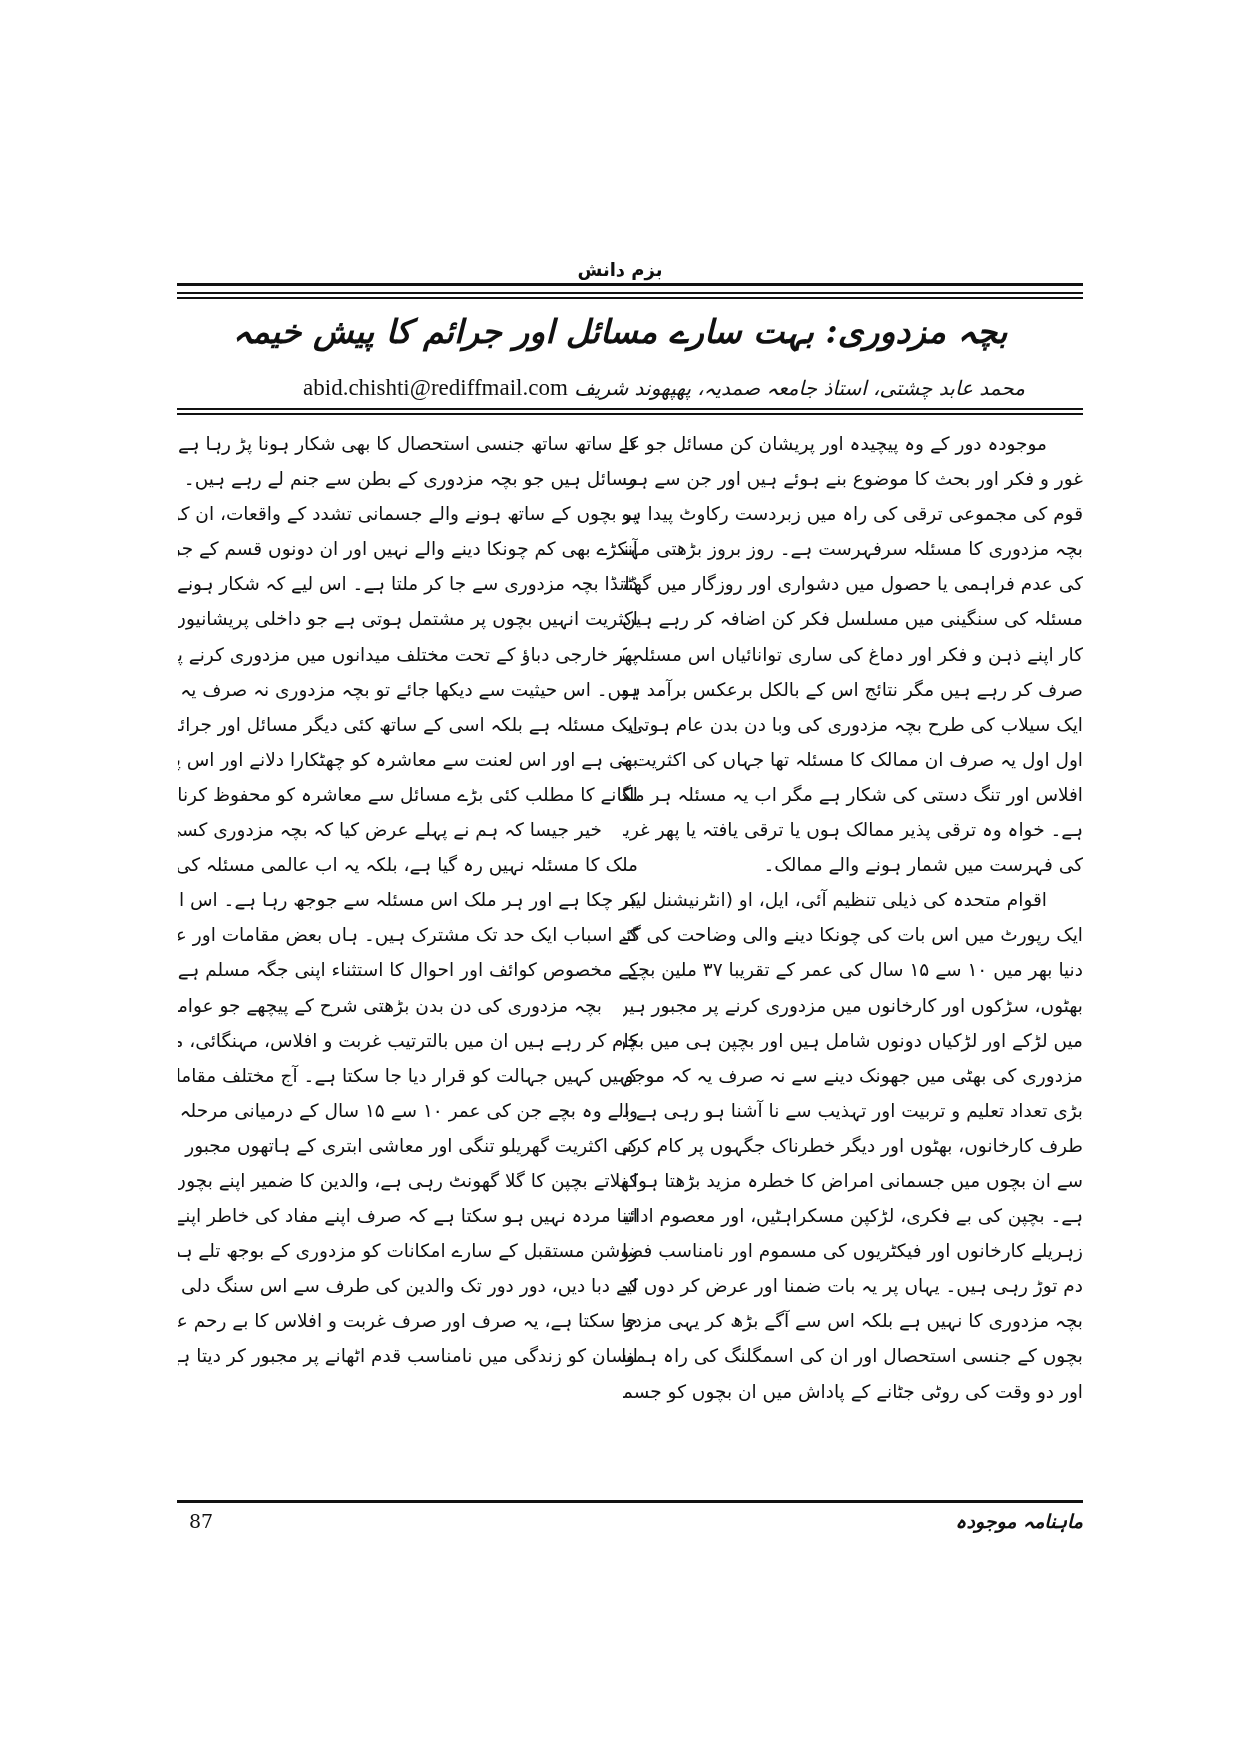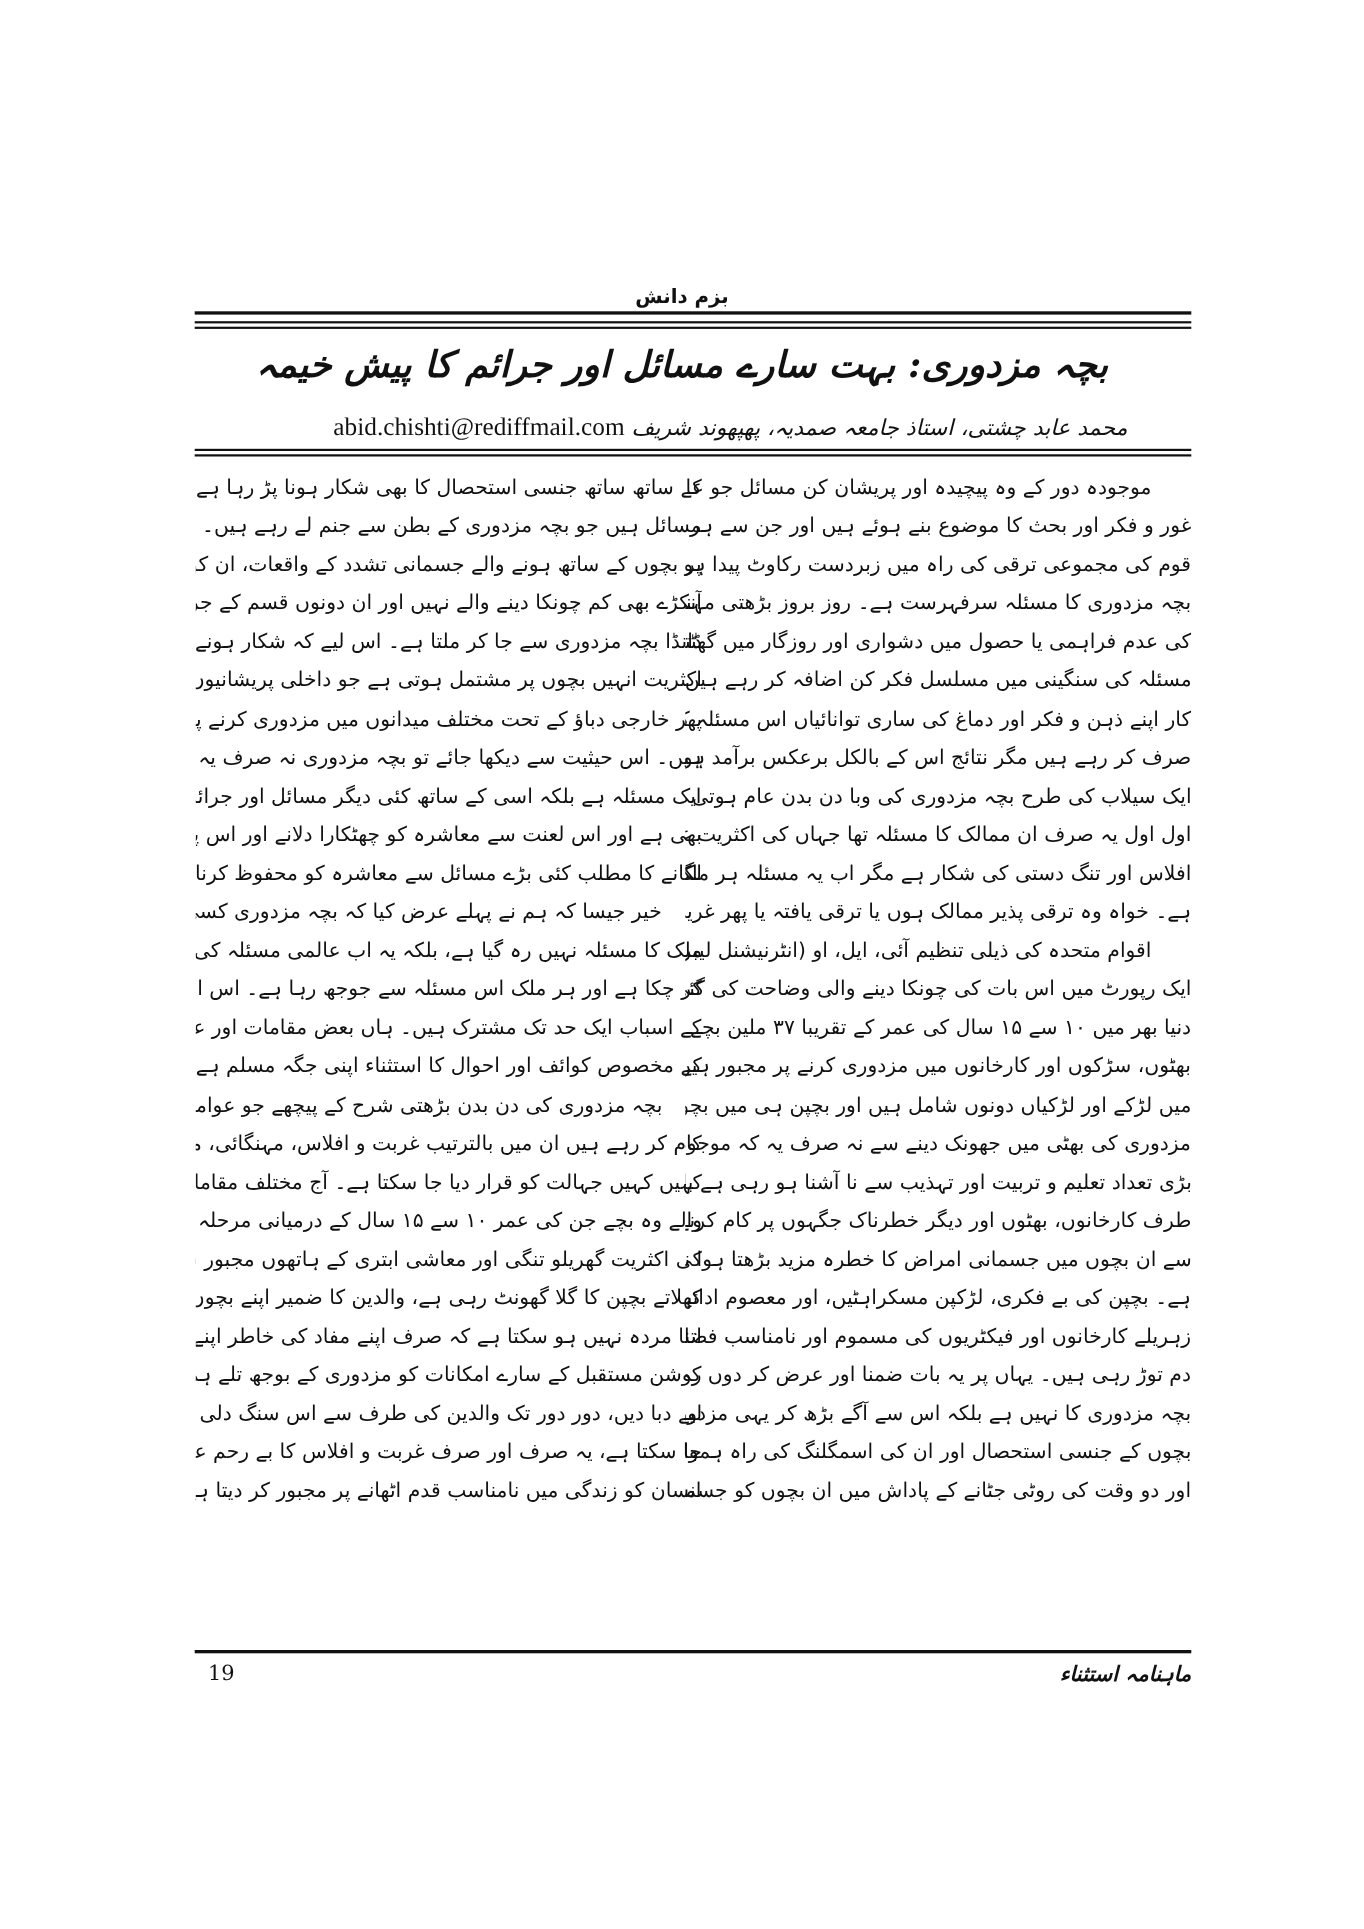--- a/index.html
+++ b/index.html
@@ -73,20 +73,21 @@
     <span class="line">قوم کی مجموعی ترقی کی راہ میں زبردست رکاوٹ پیدا ہو رہی ہے ان میں</span>
     <span class="line">بچہ مزدوری کا مسئلہ سرفہرست ہے۔ روز بروز بڑھتی مہنگائی، اچھی تعلیم</span>
     <span class="line">کی عدم فراہمی یا حصول میں دشواری اور روزگار میں گھٹتے مواقع اس</span>
     <span class="line">مسئلہ کی سنگینی میں مسلسل فکر کن اضافہ کر رہے ہیں۔ اگرچہ عالمی تجزیہ</span>
     <span class="line">کار اپنے ذہن و فکر اور دماغ کی ساری توانائیاں اس مسئلہ کے حل میں</span>
     <span class="line">صرف کر رہے ہیں مگر نتائج اس کے بالکل برعکس برآمد ہو رہے ہیں اور</span>
     <span class="line">ایک سیلاب کی طرح بچہ مزدوری کی وبا دن بدن عام ہوتی جا رہی ہے۔</span>
     <span class="line">اول اول یہ صرف ان ممالک کا مسئلہ تھا جہاں کی اکثریت غربت و</span>
     <span class="line">افلاس اور تنگ دستی کی شکار ہے مگر اب یہ مسئلہ ہر ملک کا مقدر بن چکا</span>
     <span class="line">ہے۔ خواہ وہ ترقی پذیر ممالک ہوں یا ترقی یافتہ یا پھر غریب یا پسماندہ</span>
+    <span class="line last">کی فہرست میں شمار ہونے والے ممالک۔</span>
     <span class="line" style="padding-right:36px">اقوام متحدہ کی ذیلی تنظیم آئی، ایل، او (انٹرنیشنل لیبر آرگنائزیشن) کی</span>
     <span class="line">ایک رپورٹ میں اس بات کی چونکا دینے والی وضاحت کی گئی ہے کہ</span>
     <span class="line">دنیا بھر میں ۱۰ سے ۱۵ سال کی عمر کے تقریبا ۳۷ ملین بچے ہوٹلوں،</span>
     <span class="line">بھٹوں، سڑکوں اور کارخانوں میں مزدوری کرنے پر مجبور ہیں جن</span>
     <span class="line">میں لڑکے اور لڑکیاں دونوں شامل ہیں اور بچپن ہی میں بچوں کو</span>
     <span class="line">مزدوری کی بھٹی میں جھونک دینے سے نہ صرف یہ کہ موجودہ نسل کی</span>
     <span class="line">بڑی تعداد تعلیم و تربیت اور تہذیب سے نا آشنا ہو رہی ہے بلکہ دوسری</span>
     <span class="line">طرف کارخانوں، بھٹوں اور دیگر خطرناک جگہوں پر کام کرنے کی وجہ</span>
     <span class="line">سے ان بچوں میں جسمانی امراض کا خطرہ مزید بڑھتا ہوا نظر آ رہا</span>
     <span class="line">ہے۔ بچپن کی بے فکری، لڑکپن مسکراہٹیں، اور معصوم ادائیں، بھٹے،</span>
@@ -123,17 +124,17 @@
     <span class="line">اتنا مردہ نہیں ہو سکتا ہے کہ صرف اپنے مفاد کی خاطر اپنے لاڈلے کے</span>
     <span class="line">روشن مستقبل کے سارے امکانات کو مزدوری کے بوجھ تلے ہمیشہ کے</span>
     <span class="line">لیے دبا دیں، دور دور تک والدین کی طرف سے اس سنگ دلی کا شبہ نہیں کیا</span>
     <span class="line">جا سکتا ہے، یہ صرف اور صرف غربت و افلاس کا بے رحم عفریت ہے جو</span>
     <span class="line">انسان کو زندگی میں نامناسب قدم اٹھانے پر مجبور کر دیتا ہے، آج کی آسمان</span>
   </div>
 
   <div class="rule r6"></div>
 
   <div class="footer">
-    <span class="f-right">ماہنامہ استثناء</span>
-    <span class="f-left">19</span>
+    <span class="f-right">ماہنامہ موجودہ</span>
+    <span class="f-left">87</span>
   </div>
 
 </div>
 
 </body></html>

